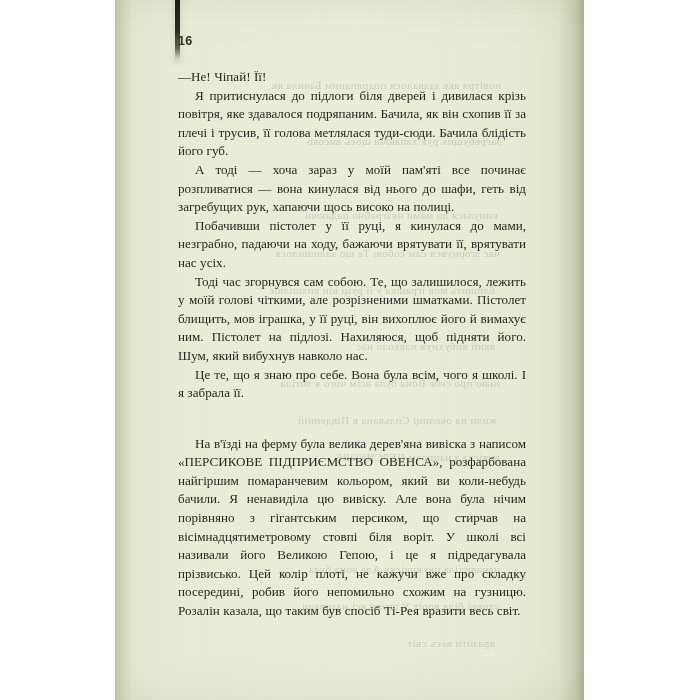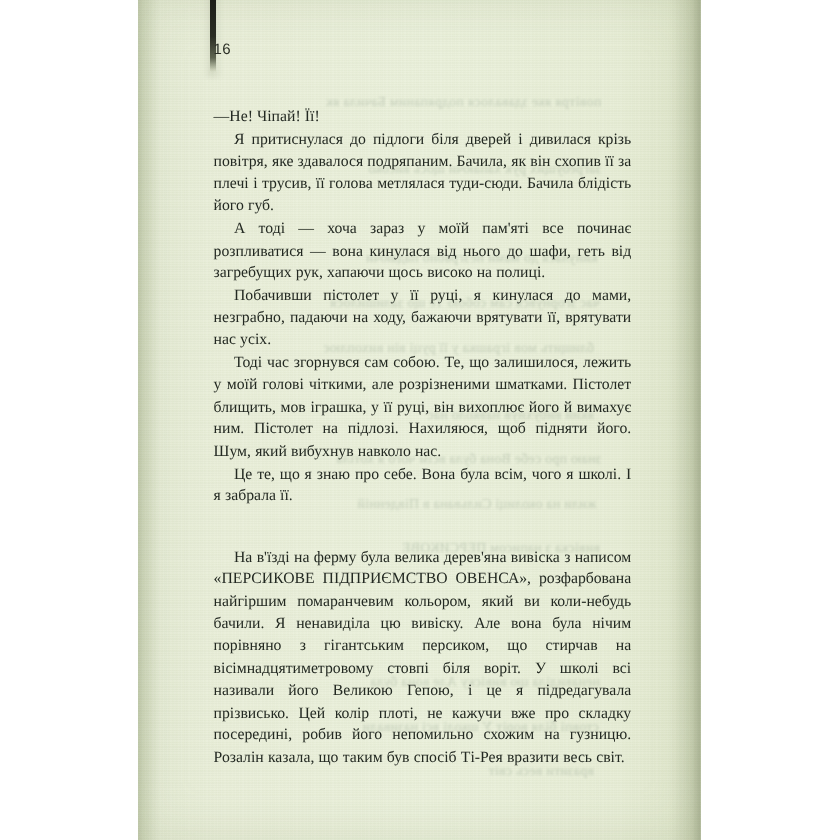--- a/index.html
+++ b/index.html
@@ -85,24 +85,24 @@
   #text-block {
     position: absolute;
     left: 63px;
     top: 34px;
     width: 348px;
   }
 
   #folio {
     font-family: "Liberation Sans", "DejaVu Sans", sans-serif;
     font-size: 12.5px;
-    font-weight: 400;
+    font-weight: 700;
     color: #2b2f26;
     letter-spacing: 0.2px;
-    margin: 0 0 40px 0;
+    margin: 0 0 20px 0;
   }
 
   .para {
     margin: 0;
     font-size: 13.1px;
     line-height: 18.6px;
     color: #232922;
     text-align: justify;
     text-indent: 17px;
     word-spacing: 0.2px;

